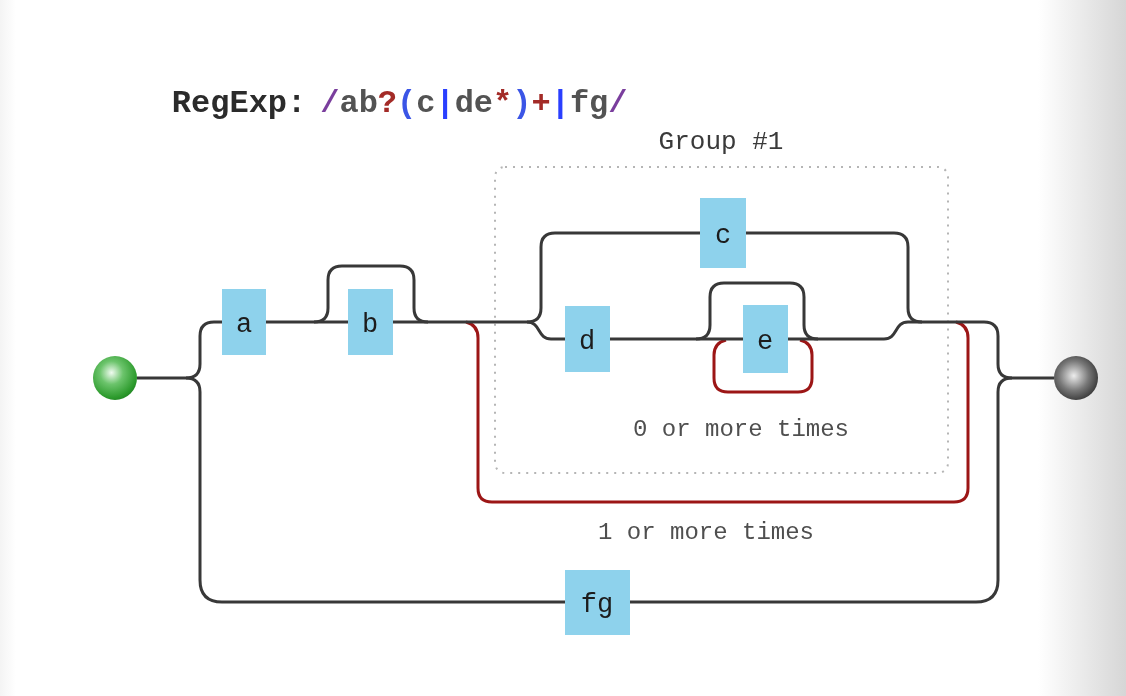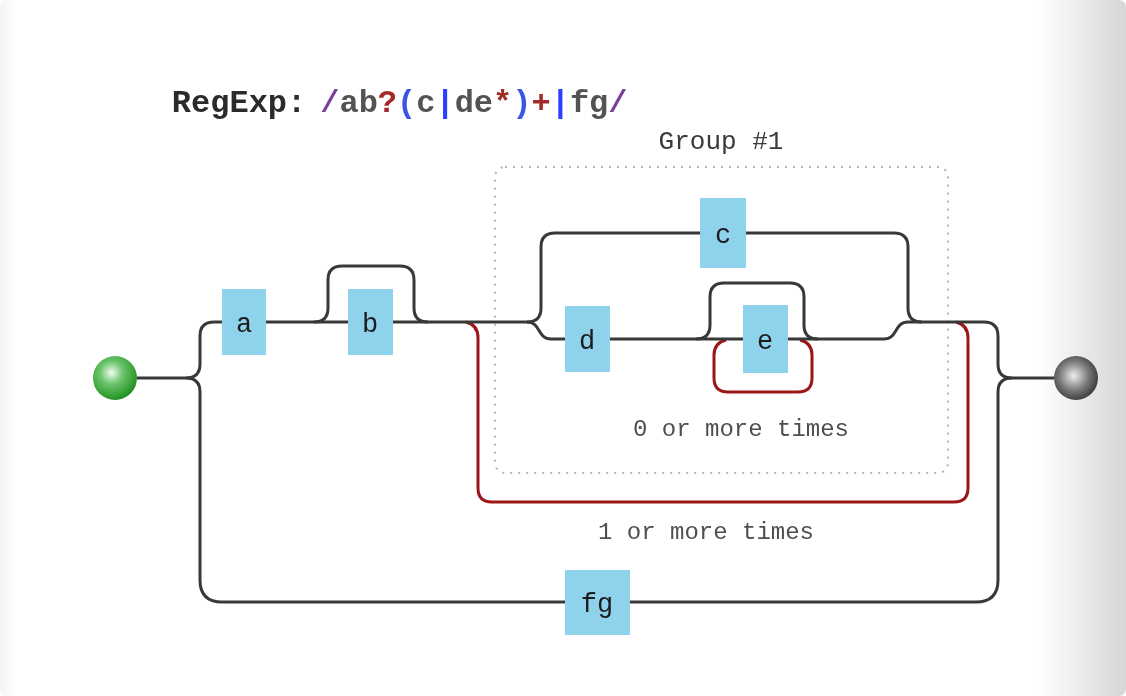--- a/index.html
+++ b/index.html
@@ -1,21 +1,20 @@
 <!DOCTYPE html>
 <html><head>
 <meta charset="utf-8">
 <style>
   html,body{margin:0;padding:0;}
   body{width:1126px;height:696px;overflow:hidden;}
   .stage{
     position:relative;width:1126px;height:696px;
     background:linear-gradient(90deg,#f4f4f4 0px,#ffffff 16px,#ffffff 1038px,#d6d6d6 1126px);
     font-family:"Liberation Mono",monospace;
-    border-radius:7px;
   }
   .regex-line{
     position:absolute;left:95px;top:50px;
     font-family:"Liberation Mono",monospace;
     font-weight:bold;font-size:32px;line-height:36px;white-space:pre;
   }
   .rx-label{margin-right:14px;}
   .tok{display:inline;}
   .diagram-svg{position:absolute;left:0;top:0;}
   svg text{font-family:"Liberation Mono",monospace;}

